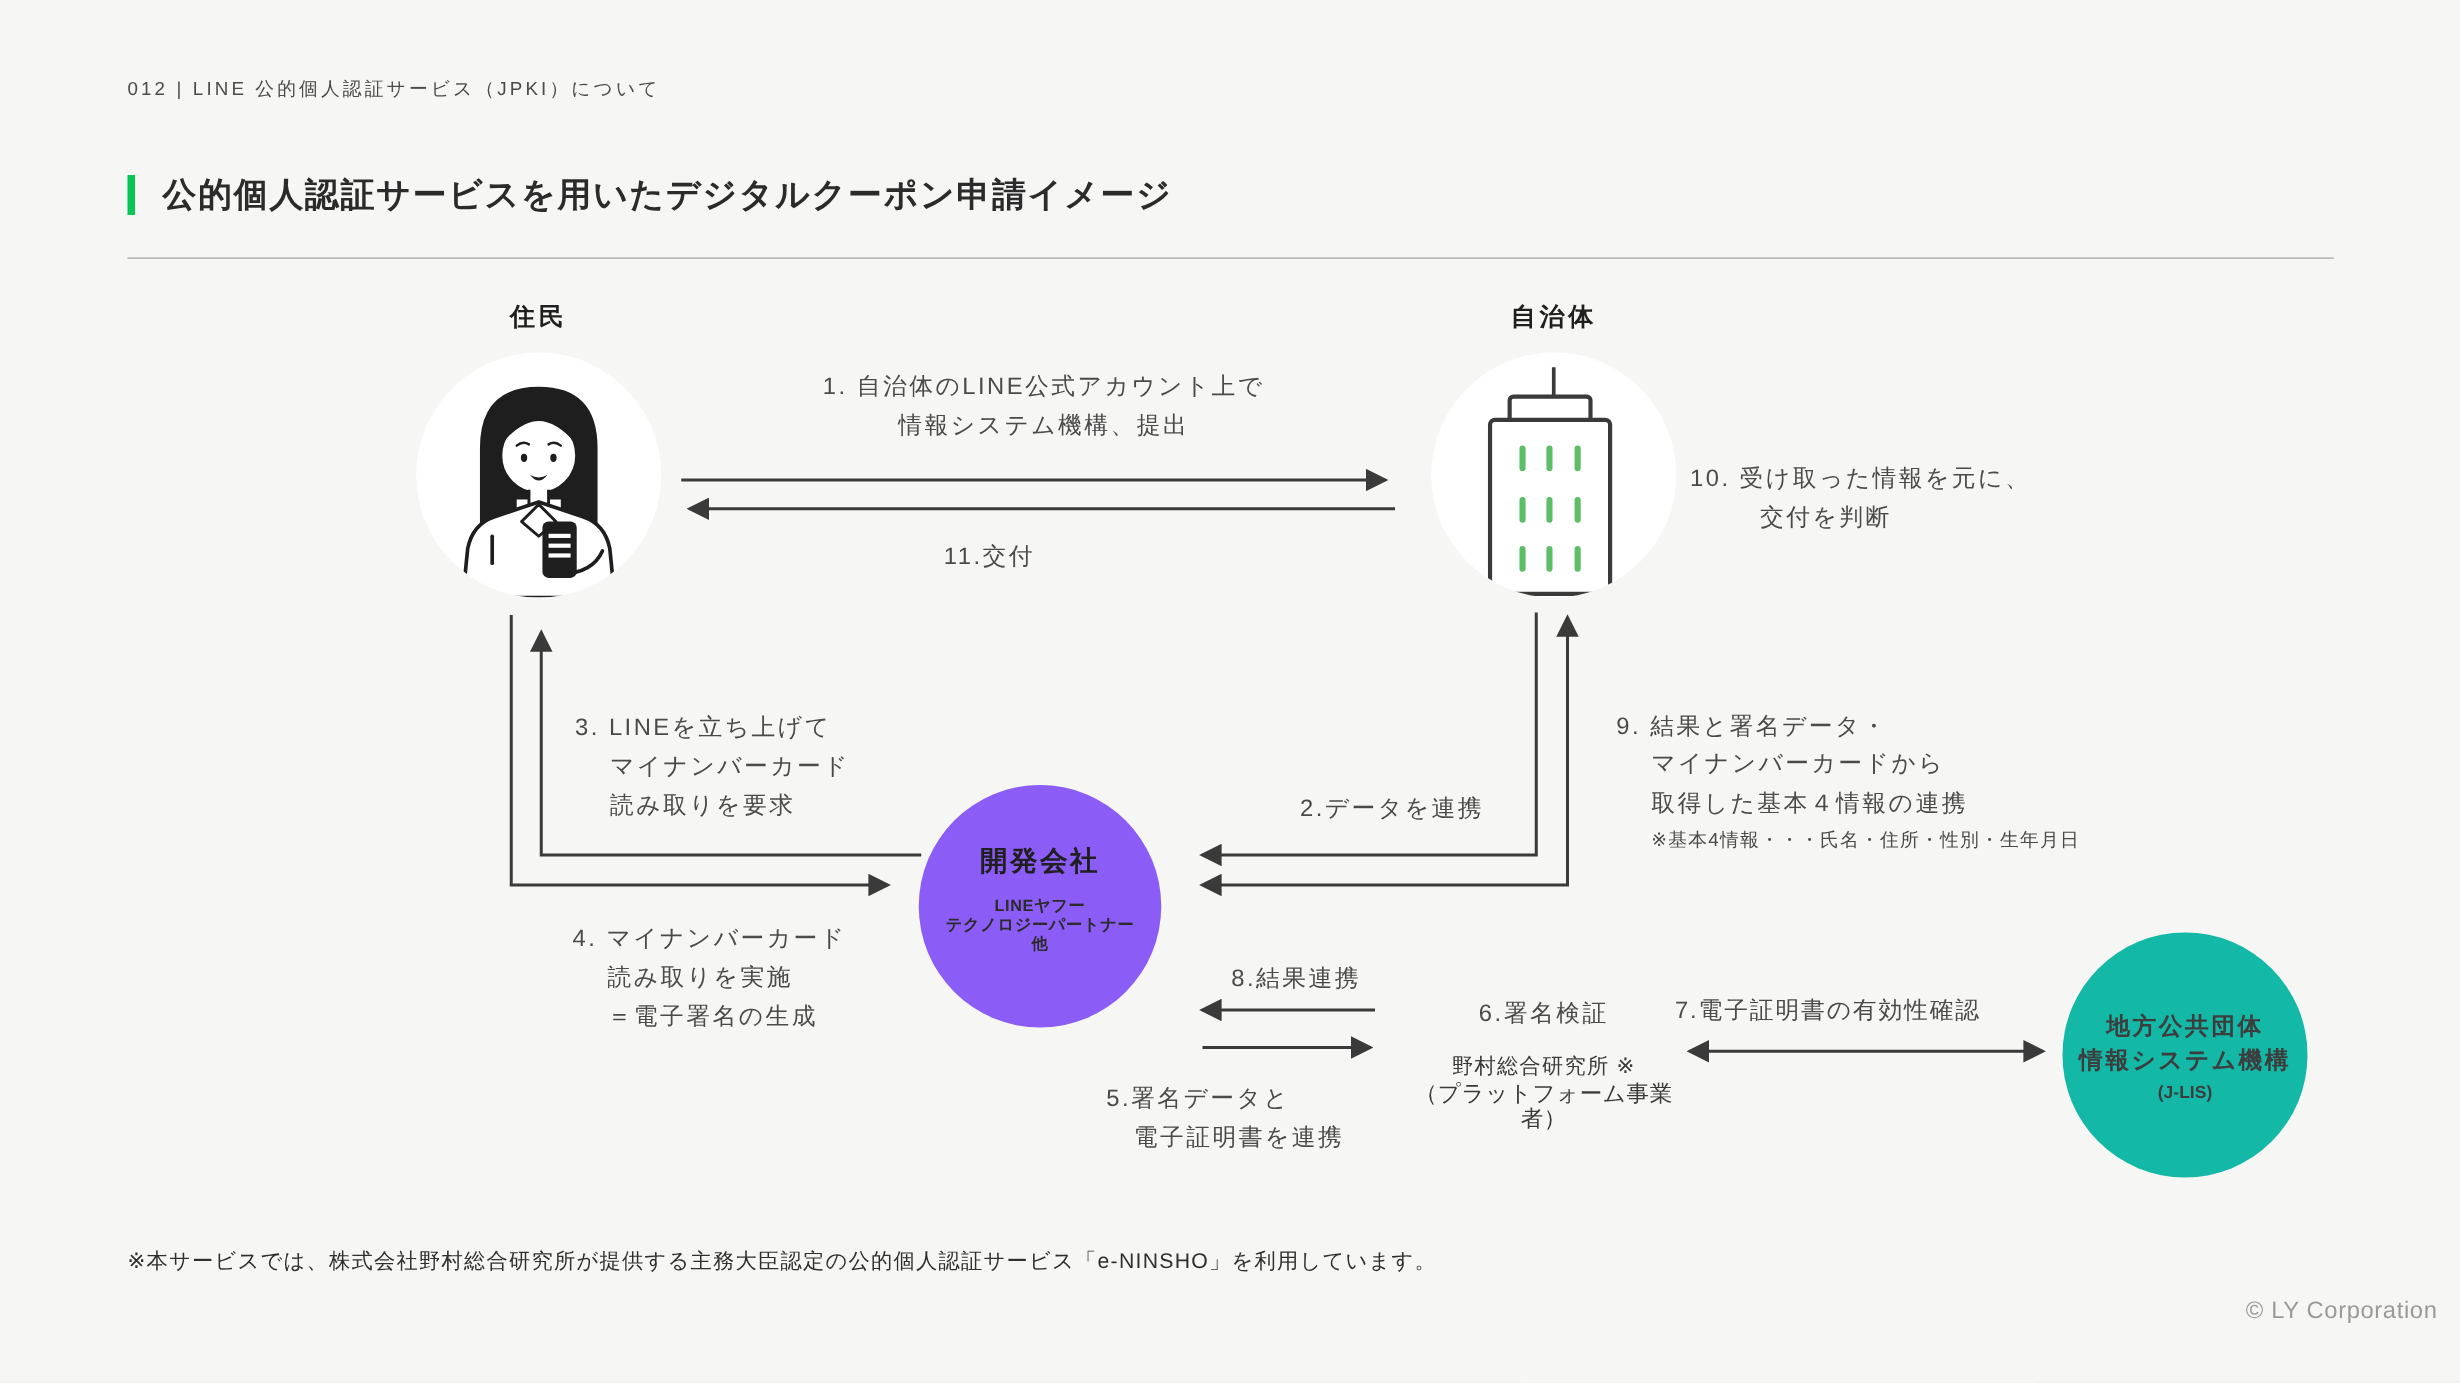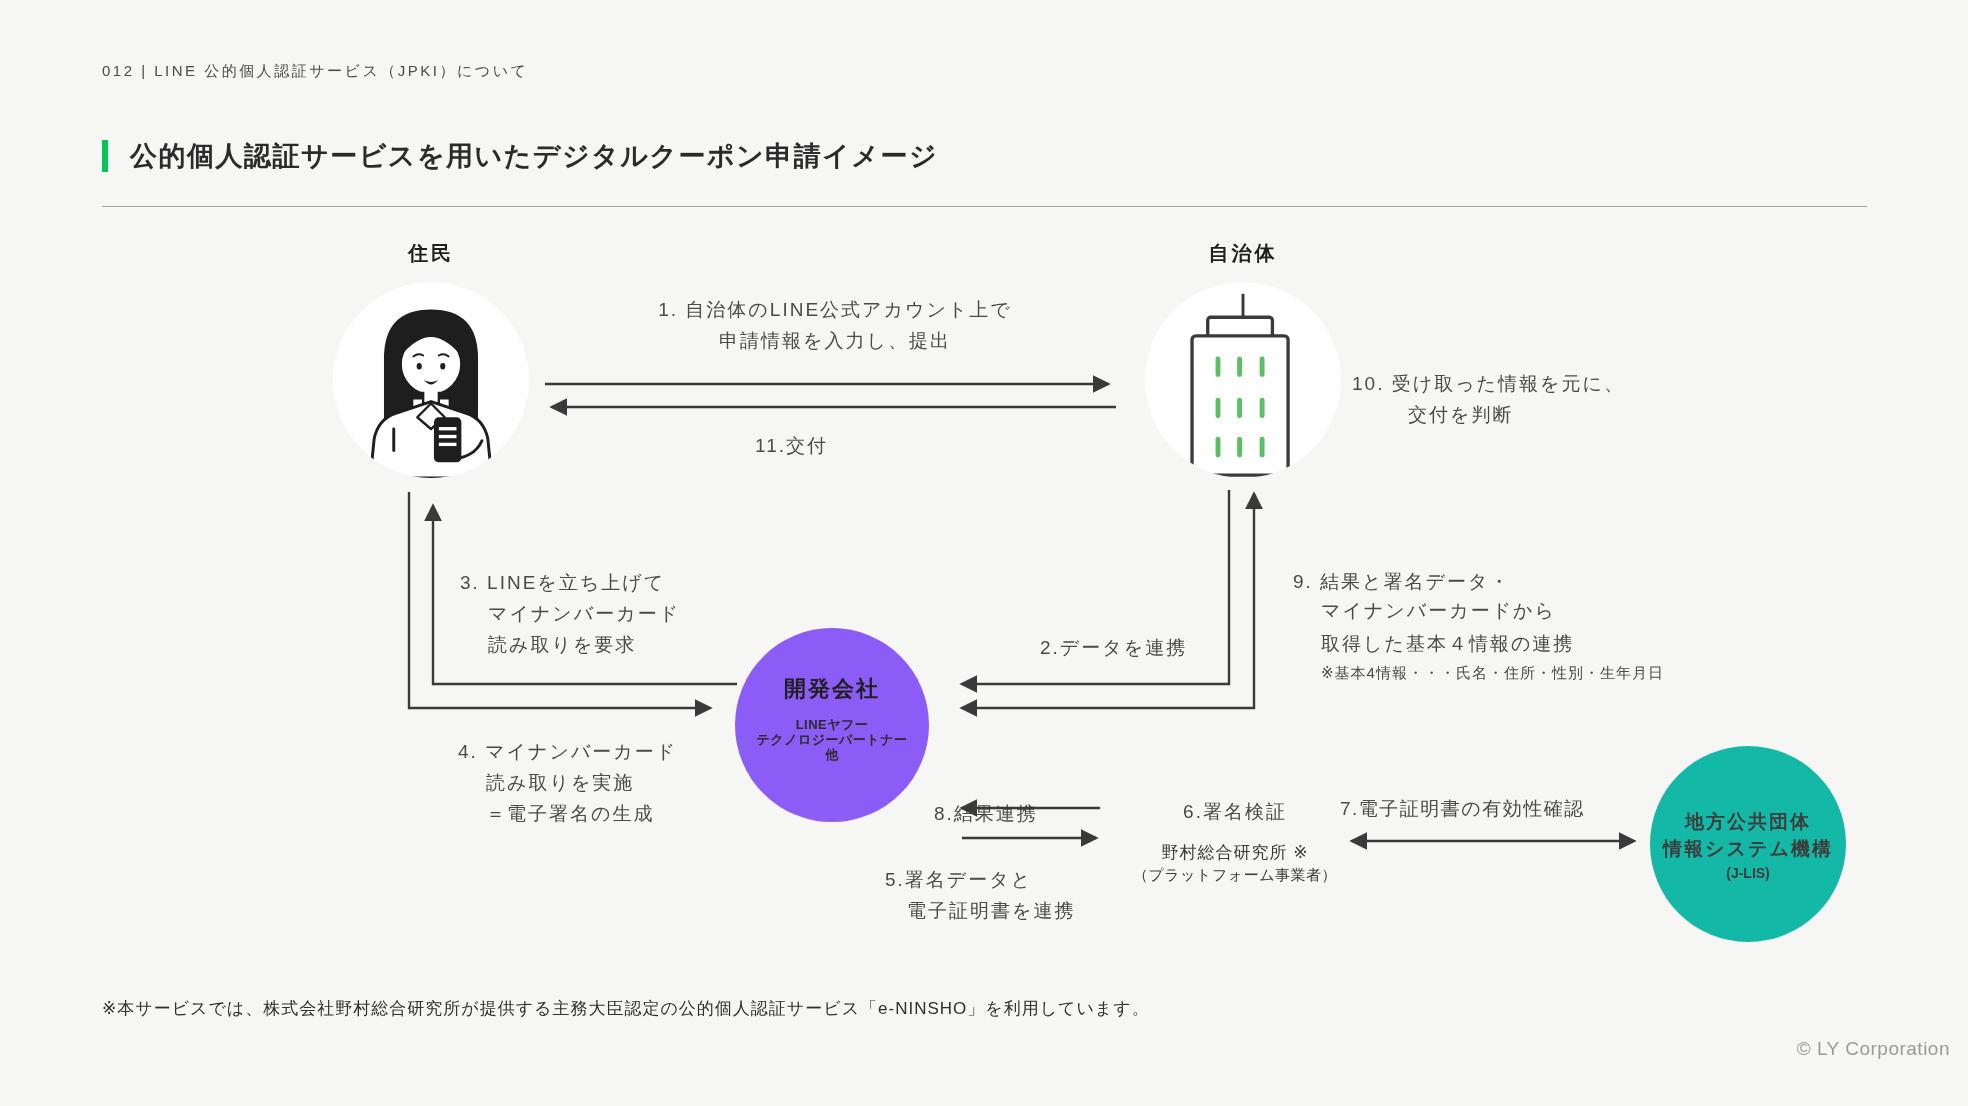--- a/index.html
+++ b/index.html
@@ -19,21 +19,21 @@
   .step .ind{display:block;}
   .small-note{font-size:15px;letter-spacing:1px;line-height:22px;}
   .dev-circle{left:735px;top:628px;width:194px;height:194px;background:#8b5cf6;text-align:center;}
   .dev-title{margin-top:46px;font-size:22px;font-weight:700;color:#1f1f1f;letter-spacing:2px;}
   .dev-sub{margin-top:13px;font-size:13px;font-weight:700;color:#2b2b2b;line-height:15px;letter-spacing:0.5px;}
   .jlis-circle{left:1650px;top:746px;width:196px;height:196px;background:#14b8a6;text-align:center;}
   .jlis-line{font-size:19px;font-weight:700;color:#3d3d3d;letter-spacing:2px;line-height:27px;}
   .jlis-sub{font-size:14px;font-weight:600;color:#3d3d3d;margin-top:3px;}
   .platform{left:1125px;top:796px;width:220px;text-align:center;}
   .platform .name{margin-top:15px;font-size:17px;letter-spacing:1px;color:#3a3a3a;line-height:21px;}
-  .platform .role{font-size:15px;letter-spacing:0.5px;color:#3a3a3a;line-height:20px;margin-top:2px;}
+  .platform .role{font-size:18px;letter-spacing:0.5px;color:#3a3a3a;line-height:20px;margin-top:2px;}
   .footnote{left:102px;top:997px;font-size:17px;letter-spacing:1px;color:#2f2f2f;}
   .copyright{right:18px;top:1038px;font-size:19px;color:#9a9a9a;letter-spacing:0.5px;}
   svg.overlay{position:absolute;left:0;top:0;pointer-events:none;}
 </style>
 </head>
 <body>
 
 <div class="slide">
 
   <div class="abs eyebrow">012 | LINE 公的個人認証サービス（JPKI）について</div>
@@ -98,21 +98,21 @@
   <div class="abs circle jlis-circle">
     <div style="padding-top:62px;">
       <div class="jlis-line">地方公共団体</div>
       <div class="jlis-line">情報システム機構</div>
       <div class="jlis-sub">(J-LIS)</div>
     </div>
   </div>
 
   <div class="abs step" style="left:615px;top:294px;width:440px;text-align:center;">
     <span class="ind">1. 自治体のLINE公式アカウント上で</span>
-    <span class="ind">申請情報を入力し、提出</span>
+    <span class="ind">情報システム機構、提出</span>
   </div>
 
   <div class="abs step" style="left:755px;top:430px;">11.交付</div>
 
   <div class="abs step" style="left:1352px;top:368px;">
     <span class="ind">10. 受け取った情報を元に、</span>
     <span class="ind" style="margin-left:56px;">交付を判断</span>
   </div>
 
   <div class="abs step" style="left:460px;top:567px;">
@@ -129,21 +129,21 @@
 
   <div class="abs step" style="left:1040px;top:632px;">2.データを連携</div>
 
   <div class="abs step" style="left:1293px;top:566px;">
     <span class="ind">9. 結果と署名データ・</span>
     <span class="ind" style="margin-left:28px;font-family:Liberation Mono, monospace;">マイナンバーカードから</span>
     <span class="ind" style="margin-left:28px;">取得した基本４情報の連携</span>
     <span class="ind small-note" style="margin-left:28px;margin-top:3px;">※基本4情報・・・氏名・住所・性別・生年月日</span>
   </div>
 
-  <div class="abs step" style="left:934px;top:768px;margin-top:30px;">8.結果連携</div>
+  <div class="abs step" style="left:985px;top:768px;">8.結果連携</div>
 
   <div class="abs platform">
     <div class="step" style="white-space:normal;">6.署名検証</div>
     <div class="name">野村総合研究所 ※</div>
     <div class="role">（プラットフォーム事業者）</div>
   </div>
 
   <div class="abs step" style="left:1340px;top:793px;letter-spacing:1.5px;">7.電子証明書の有効性確認</div>
 
   <div class="abs step" style="left:885px;top:864px;">

